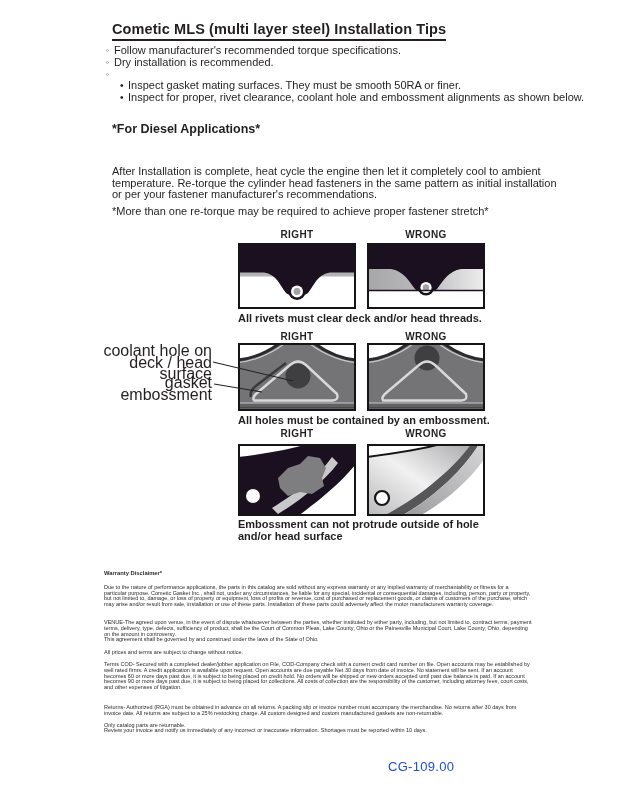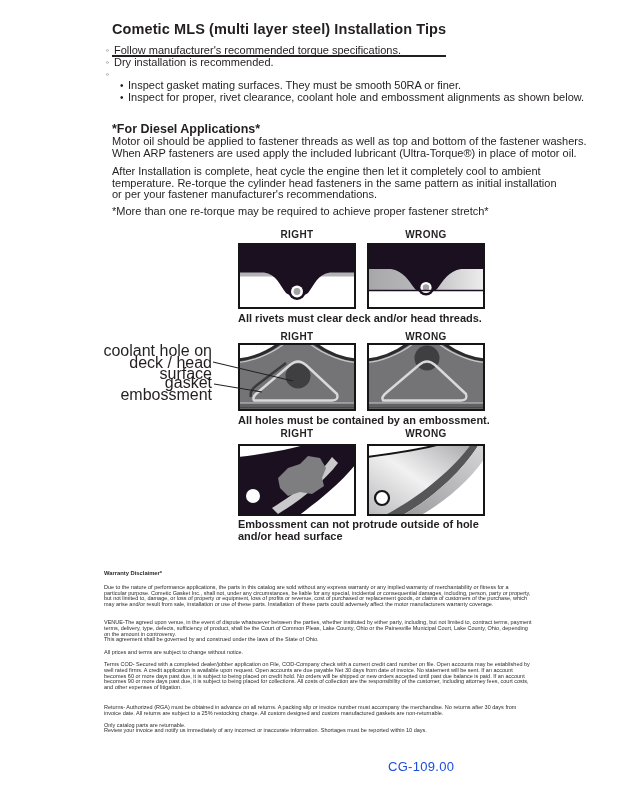--- a/index.html
+++ b/index.html
@@ -2,21 +2,21 @@
 <html><head>
 <meta charset="utf-8">
 <style>
   html,body{margin:0;padding:0;background:#ffffff;}
   .page{
     position:relative;width:618px;height:800px;background:#ffffff;
     font-family:"Liberation Sans",sans-serif;color:#231f20;overflow:hidden;
   }
   .title{
     position:absolute;left:112px;top:21px;font-size:14.5px;font-weight:bold;
-    border-bottom:2px solid #231f20;padding-bottom:18px;letter-spacing:.1px;white-space:nowrap;
+    border-bottom:2px solid #231f20;padding-bottom:2px;letter-spacing:.1px;white-space:nowrap;
   }
   .bullets{position:absolute;left:106px;top:45px;font-size:11px;line-height:11.8px;}
   .b-row{display:flex;align-items:flex-start;}
   .b-row .m1{width:8px;font-size:8px;line-height:11.8px;flex:0 0 8px;}
   .b-row .m2{width:8px;font-size:10px;line-height:11.8px;flex:0 0 8px;}
   .b-row.sub{margin-left:14px;}
   .h2{position:absolute;left:112px;top:122px;font-size:12.5px;font-weight:bold;}
   .para{position:absolute;left:112px;font-size:11px;line-height:11.6px;white-space:pre-line;}
   .p1{top:136px;}
   .p2{top:166px;}
@@ -59,22 +59,20 @@
       <span class="m2">•</span>
       <span>Inspect gasket mating surfaces.  They must be smooth 50RA or finer.</span>
     </div>
     <div class="b-row sub">
       <span class="m2">•</span>
       <span>Inspect for proper, rivet clearance, coolant hole and embossment alignments as shown below.</span>
     </div>
   </div>
 
   <div class="h2">*For Diesel Applications*</div>
-  <div class="para p1">Motor oil should be applied to fastener threads as well as top and bottom of the fastener washers.
-When ARP fasteners are used apply the included lubricant (Ultra-Torque®) in place of motor oil.</div>
   <div class="para p2">After Installation is complete, heat cycle the engine then let it completely cool to ambient
 temperature. Re-torque the cylinder head fasteners in the same pattern as initial installation
 or per your fastener manufacturer's recommendations.</div>
   <div class="para note">*More than one re-torque may be required to achieve proper fastener stretch*</div>
 
   <div class="fig-label" style="left:238px;top:229px;">RIGHT</div>
   <div class="fig-label" style="left:367px;top:229px;">WRONG</div>
 
   <svg class="fig" style="left:238px;top:243px;" width="118" height="66" viewBox="0 0 118 66">
     <rect width="118" height="66" fill="#ffffff"></rect>

